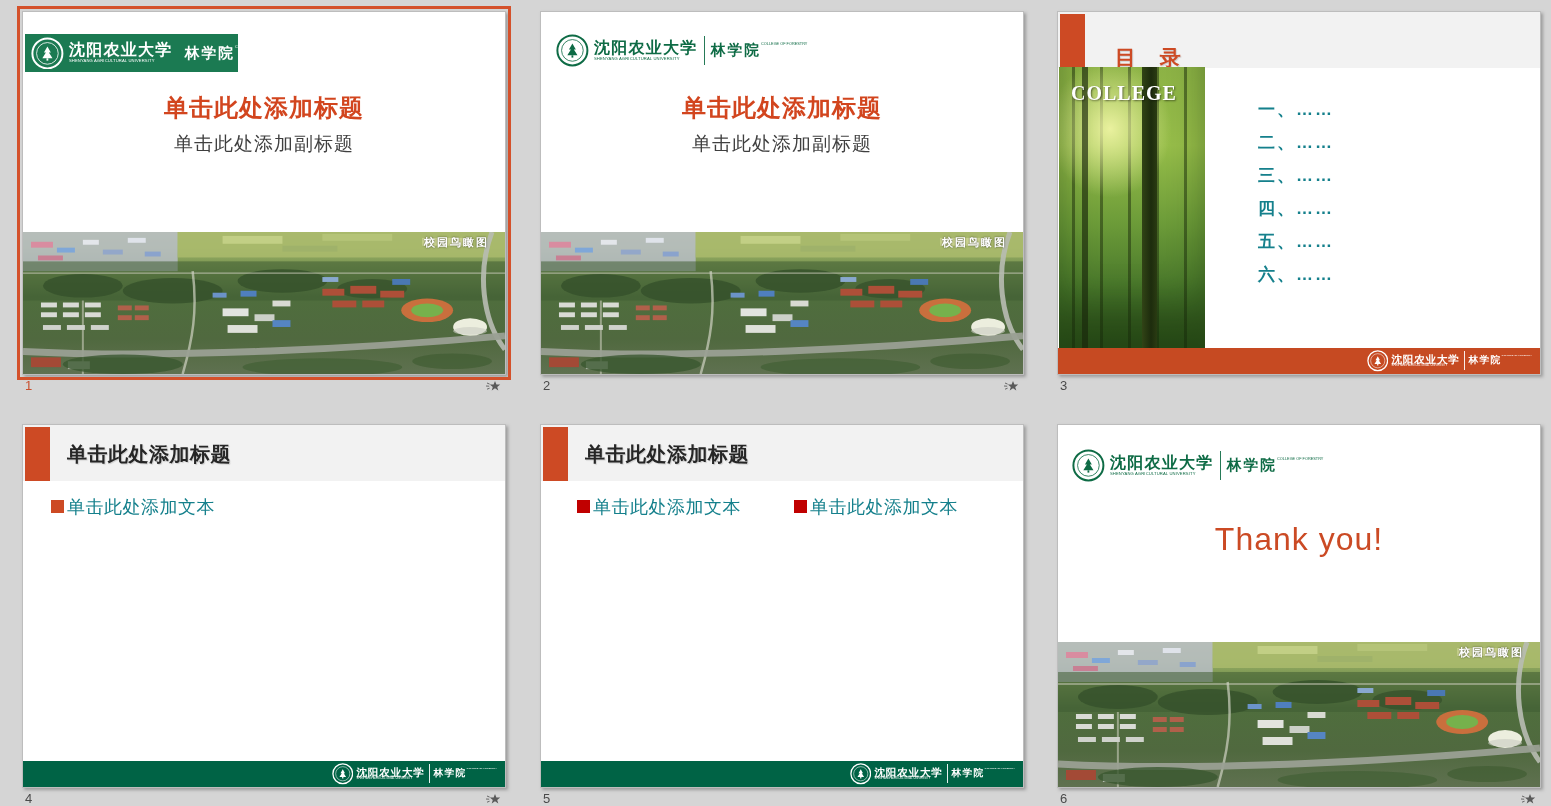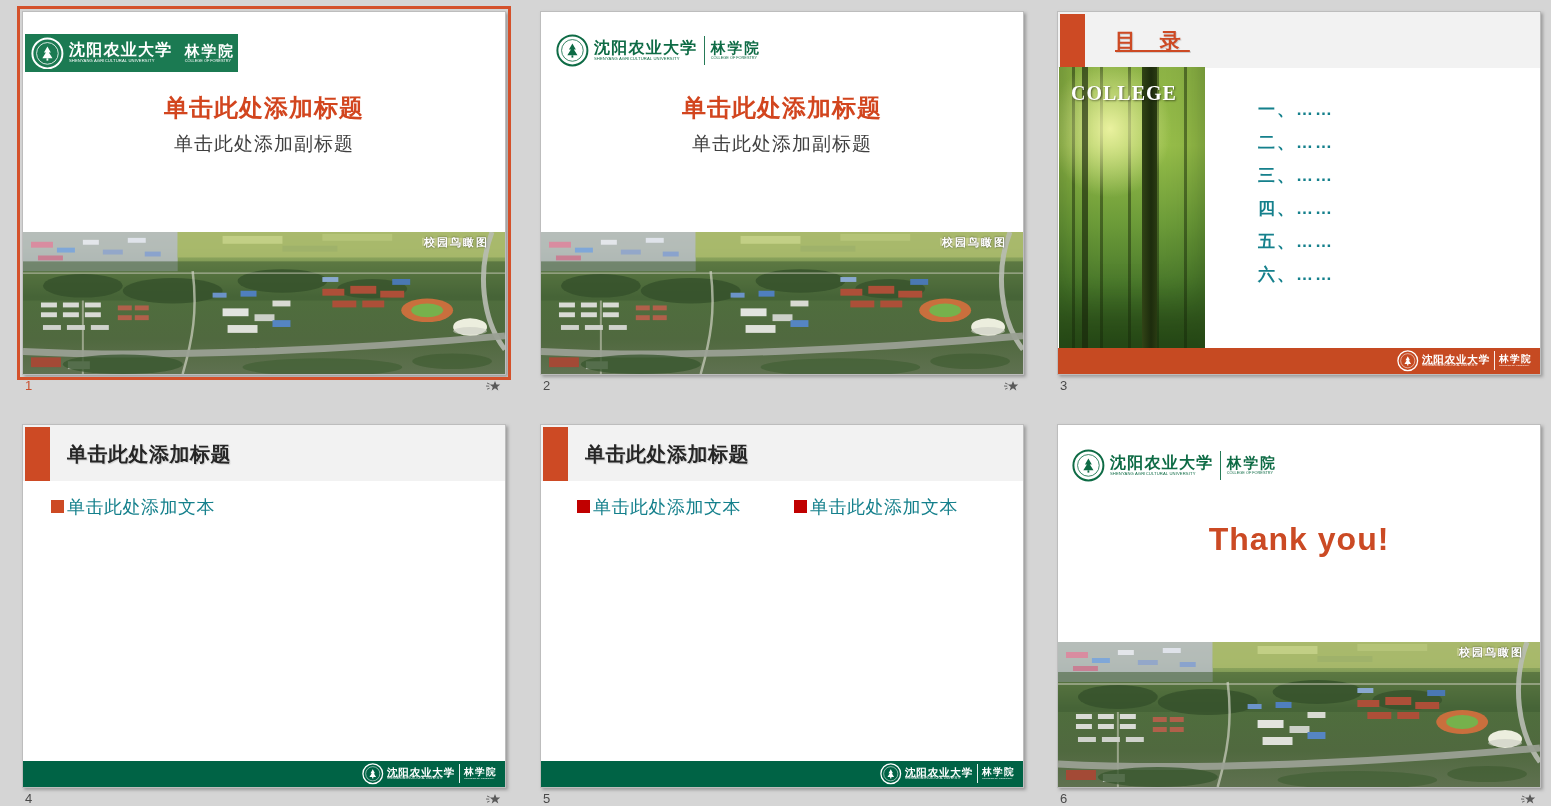--- a/index.html
+++ b/index.html
@@ -18,21 +18,21 @@
   .num.sel { color:#C9502E; }
   .star { position:absolute; right:3px; top:2px; width:16px; height:12px; }
 
   
   .logo { display:flex; align-items:center; white-space:nowrap; }
   .logo .seal { width:2.05em; height:2.05em; flex:none; margin-right:.32em; }
   .lg-main { display:flex; flex-direction:column; line-height:1.05; }
   .lg-cn { font-size:1em; font-weight:bold; letter-spacing:.08em; }
   .lg-en { font-size:.26em; letter-spacing:.03em; }
   .lg-rule { align-self:stretch; width:1px; background:currentColor; margin:.12em .38em; opacity:.9; }
-  .lg-col { display:flex; flex-direction:column; line-height:1.1; }
+  .lg-col { display:flex; flex-direction:row; line-height:1.1; }
   .lg-ccn { font-size:.92em; font-weight:bold; letter-spacing:.14em; }
   .lg-cen { font-size:.24em; }
   .logo-banner { position:absolute; left:2px; top:22px; width:213px; height:38px;
     background:#1B7A52; color:#fff; font-size:16px; padding:2px 6px; box-sizing:border-box; }
   .logo-green { position:absolute; left:15px; top:22px; font-size:16px; color:#0E6B45; }
   .logo-sm { position:absolute; right:8px; top:2px; font-size:10.5px; color:#fff; }
 
   
   .t-title { position:absolute; left:0; top:80px; width:100%; text-align:center;
     font-size:24px; font-weight:bold; color:#D2451E; letter-spacing:1px; }
@@ -41,21 +41,21 @@
   .photo { position:absolute; left:0; right:0; bottom:0; overflow:hidden; }
   .photo svg { position:absolute; left:0; top:0; width:100%; height:100%; }
   .photo-cap { position:absolute; top:3px; right:16px; color:#fff; font-size:11px;
     font-weight:bold; letter-spacing:2px; text-shadow:0 0 2px rgba(0,0,0,.7); }
 
   
   .band { position:absolute; left:0; top:0; width:100%; height:56px; background:#F2F2F2; }
   .band-sq { position:absolute; left:2px; top:2px; width:25px; height:54px; background:#CD4A24; }
   .band-title { position:absolute; left:44px; top:16px; font-size:20px; font-weight:bold;
     color:#262626; letter-spacing:.5px; text-shadow:1px 1px 1px rgba(0,0,0,.15); }
-  .toc-title { color:#CD4A24; left:57px; top:15px; font-size:21px; letter-spacing:9px;text-decoration:underline; }
+  .toc-title { color:#CD4A24; left:57px; top:32px; font-size:21px; letter-spacing:9px; }
 
   .bullet { position:absolute; top:70px; font-size:18px; font-weight:normal; color:#15808C;
     letter-spacing:.5px; }
   .bullet .sq { display:inline-block; width:13px; height:13px; margin-right:3px; background:#CD4A24; }
   .bullet .sq.red { background:#C00000; }
 
   .footer-green, .footer-orange { position:absolute; left:0; bottom:0; width:100%; height:26px; }
   .footer-green { background:#006345; }
   .footer-orange { background:#C64A22; }
 
@@ -71,21 +71,21 @@
     background:linear-gradient(90deg,#314416,#1d2c0d 60%,#2a3b12); }
   .forest::after { content:""; position:absolute; left:16%; top:0; width:4%; height:100%;
     background:rgba(25,38,10,.65); }
   .contents-label { position:absolute; left:13px; top:70px; color:#fff; font-size:20px;
     font-weight:bold; letter-spacing:1px; font-family:"Liberation Serif","DejaVu Serif",serif;
     text-shadow:1px 1px 2px rgba(0,0,0,.5); z-index:2; }
   .toc-list { position:absolute; left:200px; top:86px; margin:0; padding:0; list-style:none; }
   .toc-list li { height:33px; font-size:17px; font-weight:bold; color:#15808C; letter-spacing:2px; }
 
   .thanks { position:absolute; left:0; top:96px; width:100%; text-align:center;
-    font-size:32px; font-weight:bold; color:#CB4A24; letter-spacing:1px; }
+    font-size:32px; font-weight:normal; color:#CB4A24; letter-spacing:1px; }
 </style>
 </head>
 <body>
 
 <div class="canvas">
 
   <div class="cell" style="left:22px;top:11px">
     <div class="slide selected">
       <div class="logo logo-banner logo-slot">
   <svg class="seal" viewBox="0 0 40 40">

